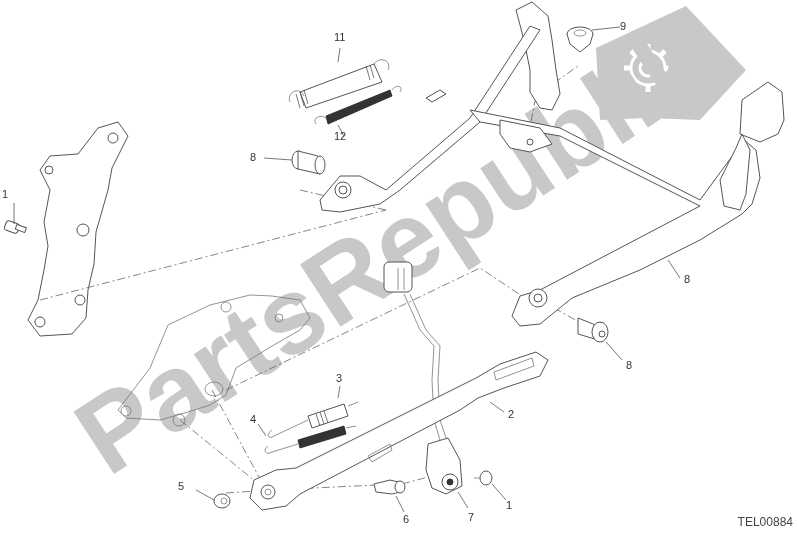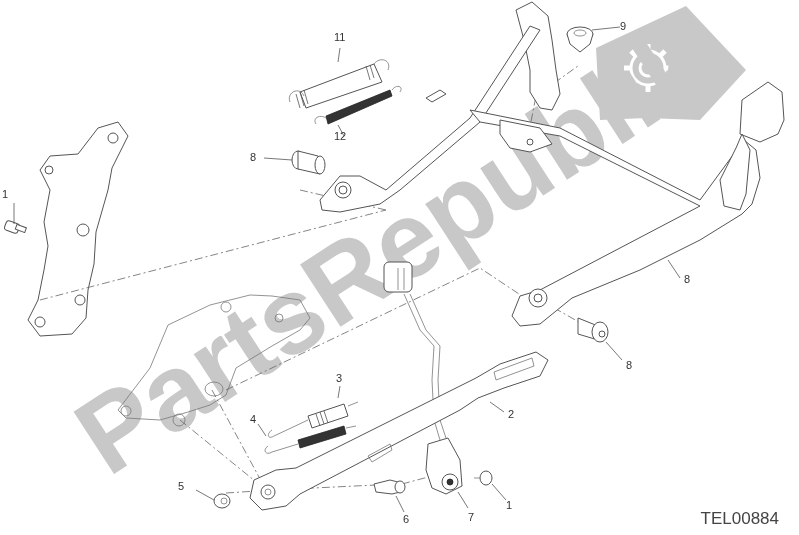--- a/index.html
+++ b/index.html
@@ -1,20 +1,20 @@
 <!DOCTYPE html>
 <html><head>
 <meta charset="utf-8">
 <style>
   html, body { margin: 0; padding: 0; background: #ffffff; }
   body { width: 799px; height: 535px; overflow: hidden; position: relative; font-family: "Liberation Sans", sans-serif; }
   #stage { position: absolute; left: 0; top: 0; width: 799px; height: 535px; }
   svg { position: absolute; left: 0; top: 0; }
   .callout { position: absolute; font-size: 11px; color: #333; line-height: 1; }
-  .code { position: absolute; right: 20px; bottom: 6px; font-size: 17px; color: #444; }
+  .code { position: absolute; right: 6px; bottom: 6px; font-size: 12px; color: #444; }
   .wm { fill: #c8c8c8; }
   .ln { stroke: #555; stroke-width: 1; fill: #fff; stroke-linejoin: round; }
   .thin { stroke: #777; stroke-width: 0.8; fill: none; }
   .dash { stroke: #666; stroke-width: 0.8; fill: none; stroke-dasharray: 8 3 2 3; }
   .leader { stroke: #555; stroke-width: 0.8; fill: none; }
   .dark { fill: #333; stroke: #222; stroke-width: 0.8; }
 </style>
 </head>
 <body>
 

